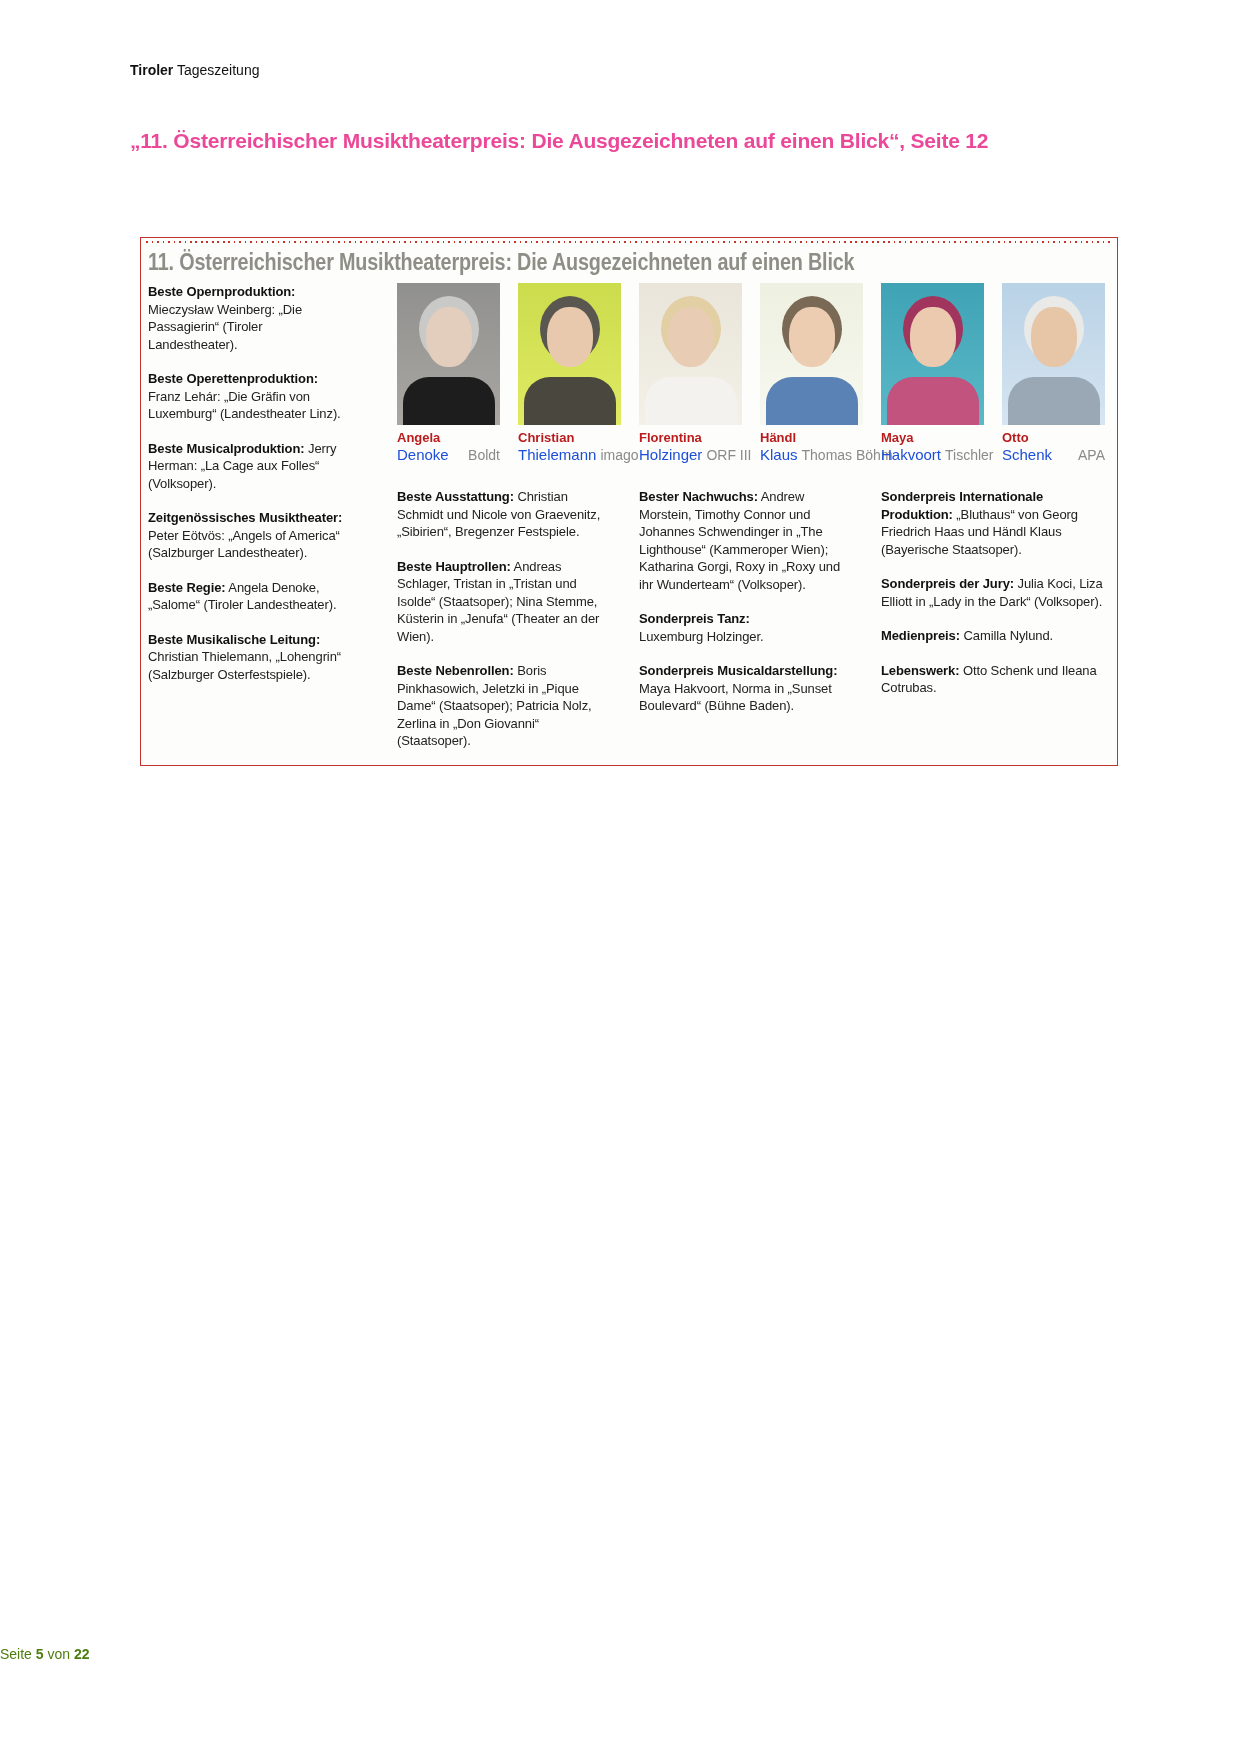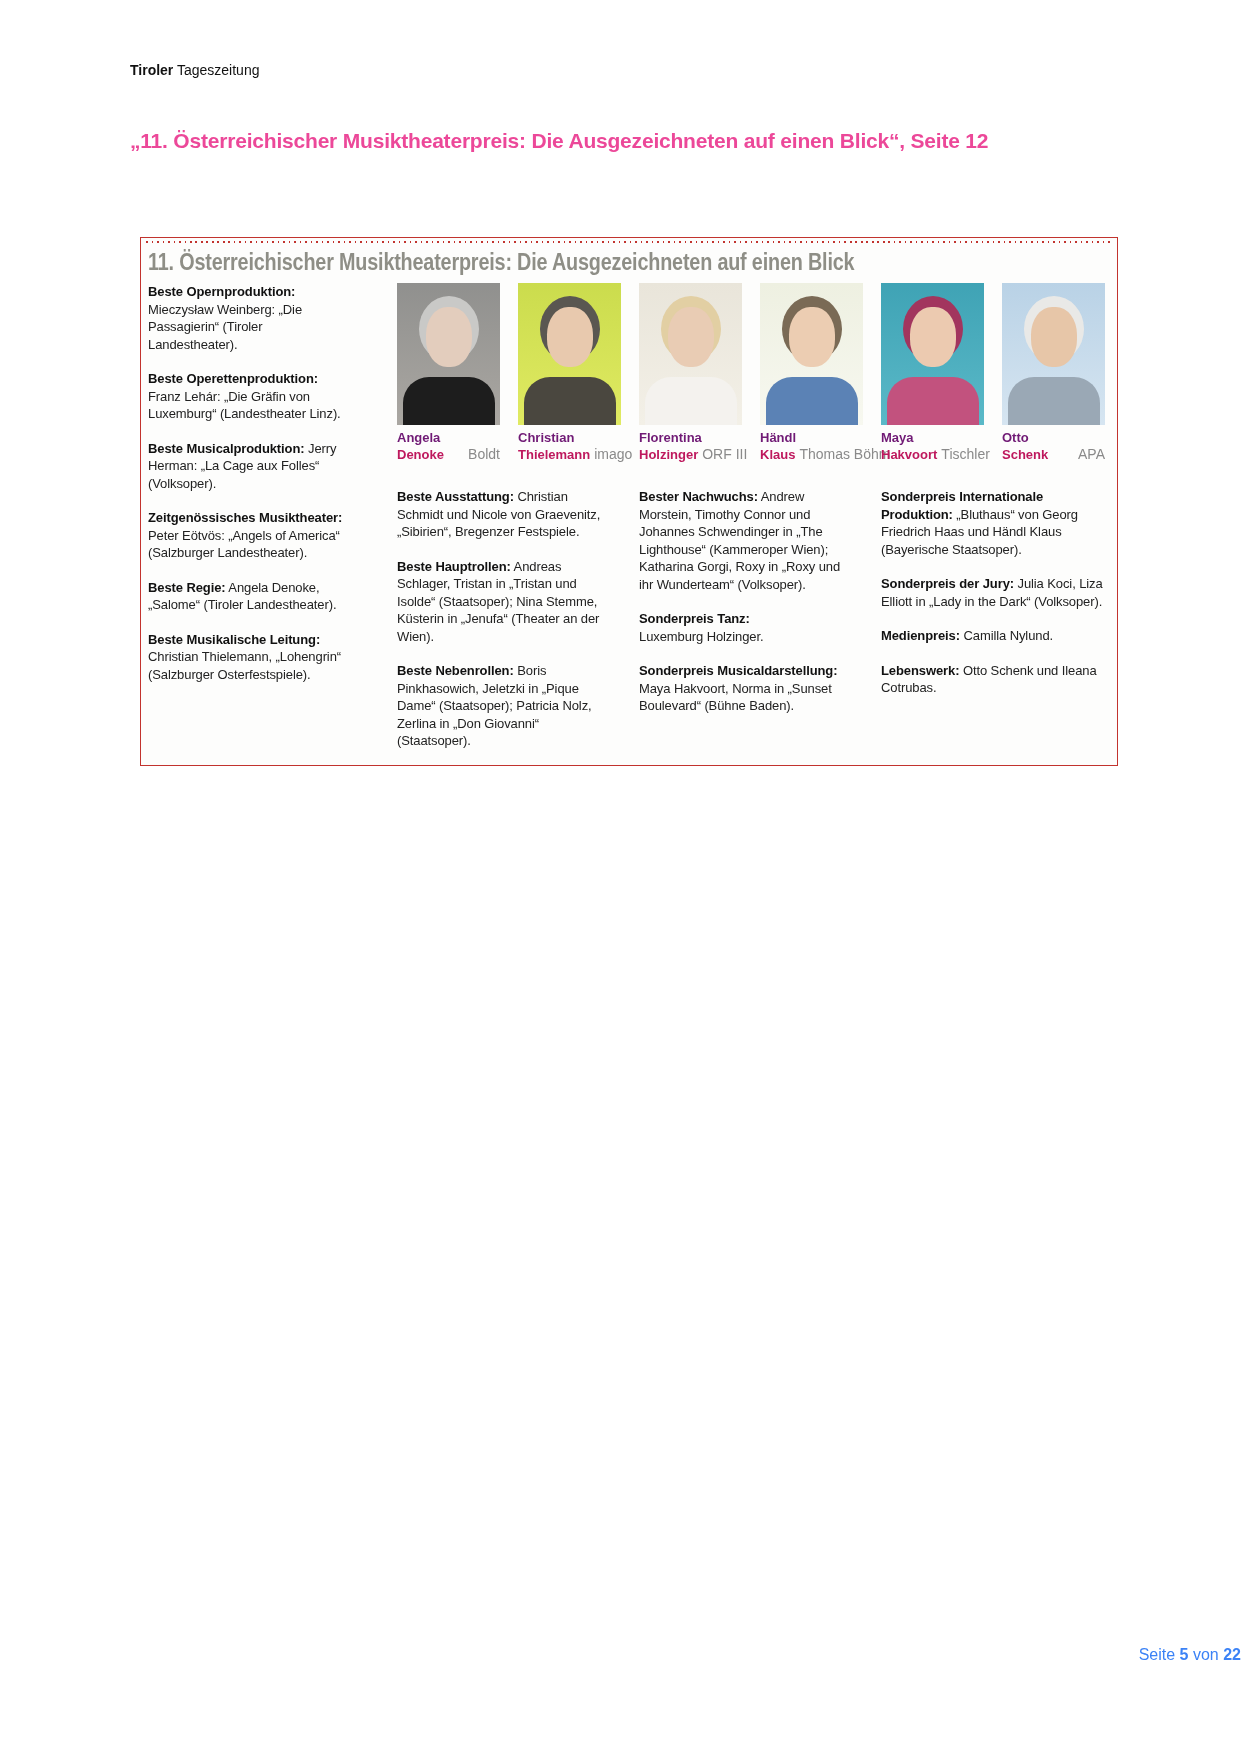--- a/index.html
+++ b/index.html
@@ -30,32 +30,32 @@
   .photo-row{display:flex;gap:18px;}
   .person{margin:0;width:103px;flex:0 0 103px;}
   .photo{position:relative;width:103px;height:142px;overflow:hidden;}
   .photo .hair{position:absolute;left:50%;top:13px;width:60px;height:66px;margin-left:-30px;
     border-radius:50%;background:var(--hair,#888);}
   .photo .head{position:absolute;left:50%;top:24px;width:46px;height:60px;margin-left:-23px;
     border-radius:46%;background:var(--skin,#e8cbb0);}
   .photo .shoulders{position:absolute;left:50%;bottom:0;width:92px;height:48px;margin-left:-46px;
     border-radius:26px 26px 0 0;background:var(--shirt,#444);}
   figcaption{margin-top:5px;}
-  .fname{font-size:13px;font-weight:bold;line-height:16px;color:#701a75;}
+  .fname{font-size:13px;font-weight:bold;line-height:16px;color:#b91c1c;}
   .lrow{display:flex;justify-content:space-between;align-items:baseline;white-space:nowrap;}
-  .lname{font-size:13px;font-weight:bold;line-height:17px;color:#be185d;}
+  .lname{font-size:15px;font-weight:normal;line-height:17px;color:#1d4ed8;}
   .credit{font-size:14px;color:#8a8a8a;margin-left:4px;}
 
   .text-cols{display:flex;margin-top:25px;}
   .tcol{width:215px;flex:0 0 215px;}
   .tcol + .tcol{margin-left:27px;}
   .tcol-wide{width:226px;flex:0 0 226px;}
 
-  .page-footer{position:absolute;left:0;top:1646px;width:100%;text-align:right;
-    font-size:16px;color:#3b82f6;}
+  .page-footer{position:absolute;left:0;top:1646px;width:100%;text-align:left;
+    font-size:14px;color:#4d7c0f;}
   .page-footer b{font-weight:bold;}
 </style>
 </head>
 <body>
 
 <div class="masthead">
   <span class="mh-bold">Tiroler</span><span> Tageszeitung</span>
 </div>
 
 <h1 class="doc-title">„11. Österreichischer Musiktheaterpreis: Die Ausgezeichneten auf einen Blick“, Seite 12</h1>

